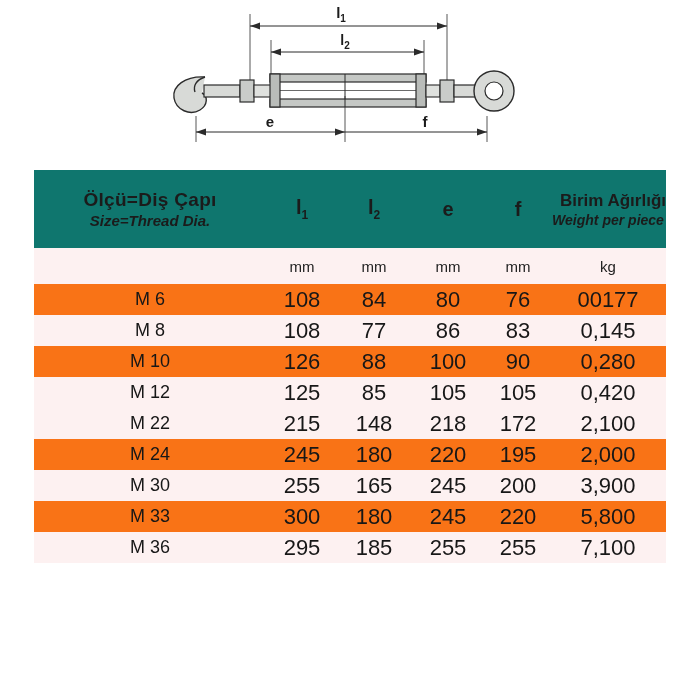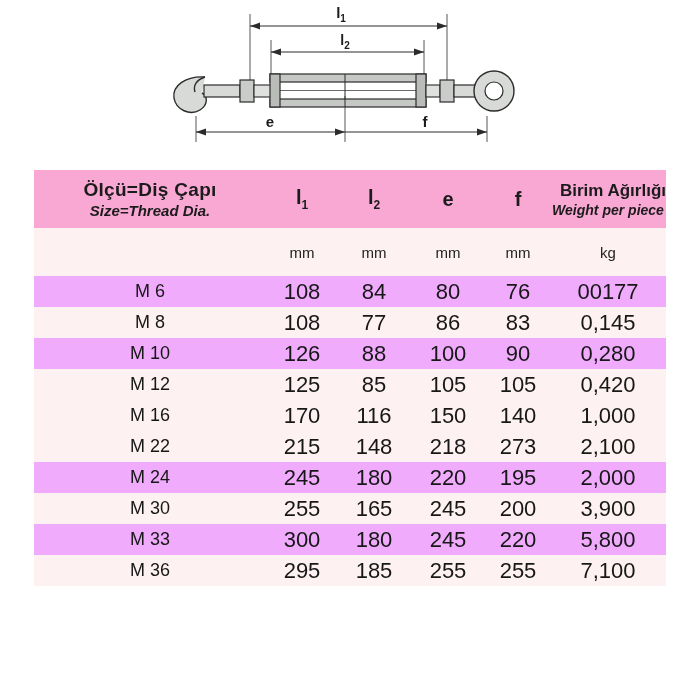--- a/index.html
+++ b/index.html
@@ -42,24 +42,24 @@
     border-collapse: collapse;
     width: 632px;
     table-layout: fixed;
   }
   table.spec td, table.spec th {
     padding: 0;
     margin: 0;
     text-align: center;
     vertical-align: middle;
   }
-  .row-a { background: #f0abfc; }
+  .row-a { background: #f97316; }
   .row-b { background: #fdf1f1; }
-  .head-row { background: #f9a8d4; height: 58px; }
-  .unit-row { height: 48px; }
+  .head-row { background: #0f766e; height: 78px; }
+  .unit-row { height: 36px; }
   .data-row { height: 31px; }
 
   .col-size   { width: 232px; }
   .col-l1     { width: 72px; }
   .col-l2     { width: 72px; }
   .col-e      { width: 76px; }
   .col-f      { width: 64px; }
   .col-weight { width: 116px; }
 
   .hdr-size-tr {
@@ -264,33 +264,25 @@
         </tr>
         <tr class="data-row row-b">
           <td class="size-cell">M 12</td>
           <td class="data-cell">125</td>
           <td class="data-cell">85</td>
           <td class="data-cell">105</td>
           <td class="data-cell">105</td>
           <td class="data-cell">0,420</td>
         </tr>
         <tr class="data-row row-b">
-          <td class="size-cell">M 16</td>
-          <td class="data-cell">170</td>
-          <td class="data-cell">116</td>
-          <td class="data-cell">150</td>
-          <td class="data-cell">140</td>
-          <td class="data-cell">1,000</td>
-        </tr>
-        <tr class="data-row row-b">
           <td class="size-cell">M 22</td>
           <td class="data-cell">215</td>
           <td class="data-cell">148</td>
           <td class="data-cell">218</td>
-          <td class="data-cell">273</td>
+          <td class="data-cell">172</td>
           <td class="data-cell">2,100</td>
         </tr>
         <tr class="data-row row-a">
           <td class="size-cell">M 24</td>
           <td class="data-cell">245</td>
           <td class="data-cell">180</td>
           <td class="data-cell">220</td>
           <td class="data-cell">195</td>
           <td class="data-cell">2,000</td>
         </tr>

